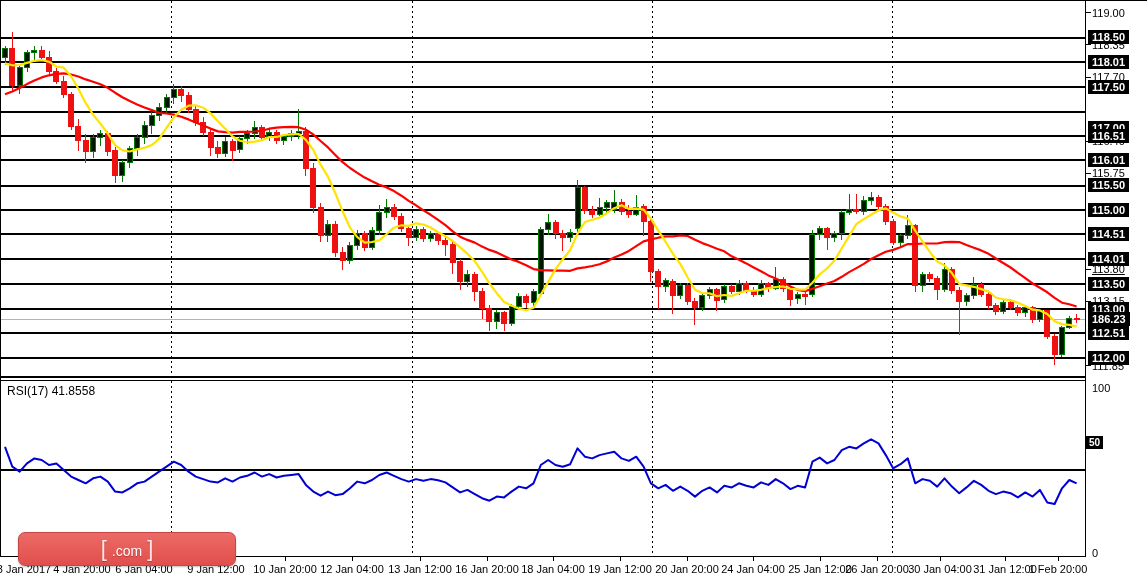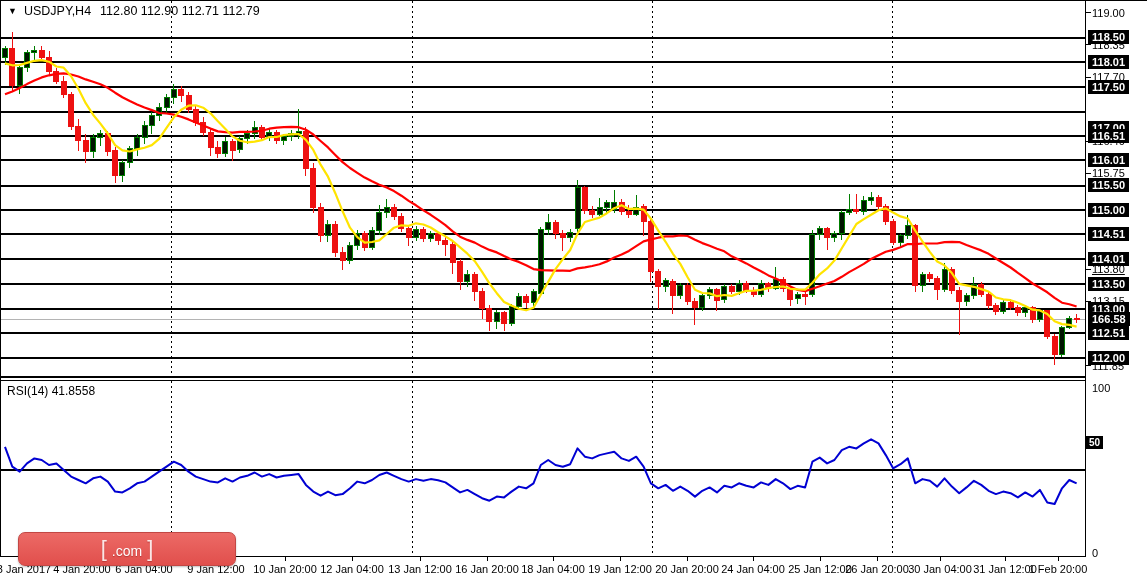--- a/index.html
+++ b/index.html
@@ -379,25 +379,22 @@
       <line x1="1086" x2="1091" y1="12.8" y2="12.8" stroke="#000000" shape-rendering="crispEdges"></line>
       <line x1="1086" x2="1091" y1="44.9" y2="44.9" stroke="#000000" shape-rendering="crispEdges"></line>
       <line x1="1086" x2="1091" y1="77.0" y2="77.0" stroke="#000000" shape-rendering="crispEdges"></line>
       <line x1="1086" x2="1091" y1="141.1" y2="141.1" stroke="#000000" shape-rendering="crispEdges"></line>
       <line x1="1086" x2="1091" y1="173.1" y2="173.1" stroke="#000000" shape-rendering="crispEdges"></line>
       <line x1="1086" x2="1091" y1="269.3" y2="269.3" stroke="#000000" shape-rendering="crispEdges"></line>
       <line x1="1086" x2="1091" y1="301.4" y2="301.4" stroke="#000000" shape-rendering="crispEdges"></line>
       <line x1="1086" x2="1091" y1="365.5" y2="365.5" stroke="#000000" shape-rendering="crispEdges"></line>
     </svg>
 
-  <div class="title">
-    <span class="tri">▼</span><span>USDJPY,H4</span><span class="ohlc">112.80 112.90 112.71 112.79</span>
-  </div>
-
-  <div class="rsilabel">RSI(14) 41.8558</div>
+
+  <div class="rsilabel">RSI(17) 41.8558</div>
 
   <div id="paxis">
       <div class="ptick" style="top: 6px;">119.00</div>
       <div class="ptick" style="top: 38px;">118.35</div>
       <div class="ptick" style="top: 70px;">117.70</div>
       <div class="ptick" style="top: 134px;">116.40</div>
       <div class="ptick" style="top: 166px;">115.75</div>
       <div class="ptick" style="top: 262px; text-decoration: underline;">113.80</div>
       <div class="ptick" style="top: 294px;">113.15</div>
       <div class="ptick" style="top: 359px;">111.85</div>
@@ -408,21 +405,21 @@
       <div class="pbox" style="top: 129px;">116.51</div>
       <div class="pbox" style="top: 153px;">116.01</div>
       <div class="pbox" style="top: 178px;">115.50</div>
       <div class="pbox" style="top: 203px;">115.00</div>
       <div class="pbox" style="top: 227px;">114.51</div>
       <div class="pbox" style="top: 252px;">114.01</div>
       <div class="pbox" style="top: 277px;">113.50</div>
       <div class="pbox" style="top: 302px;">113.00</div>
       <div class="pbox" style="top: 326px;">112.51</div>
       <div class="pbox" style="top: 351px;">112.00</div>
-      <div class="pbox" style="top: 312px;">166.58</div>
+      <div class="pbox" style="top: 312px;">186.23</div>
       <div class="rtick" style="top: 381px;">100</div>
       <div class="rbox" style="top: 436px;">50</div>
       <div class="rtick" style="top: 546px;">0</div>
     </div>
   <div id="taxis">
       <div class="dlabel" style="left: 24px;">3 Jan 2017</div>
       <div class="dlabel" style="left: 82px;">4 Jan 20:00</div>
       <div class="dlabel" style="left: 144px;">6 Jan 04:00</div>
       <div class="dlabel" style="left: 216px;">9 Jan 12:00</div>
       <div class="dlabel" style="left: 285px;">10 Jan 20:00</div>

